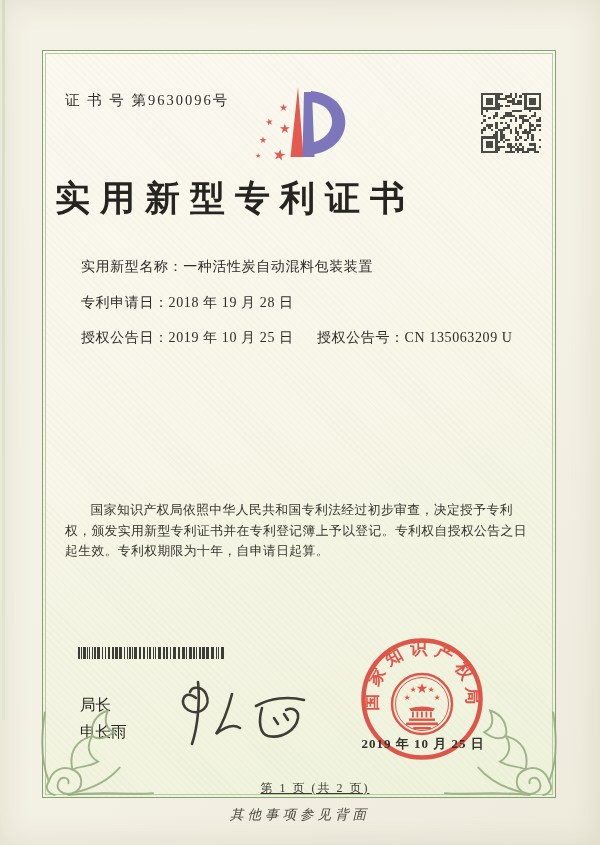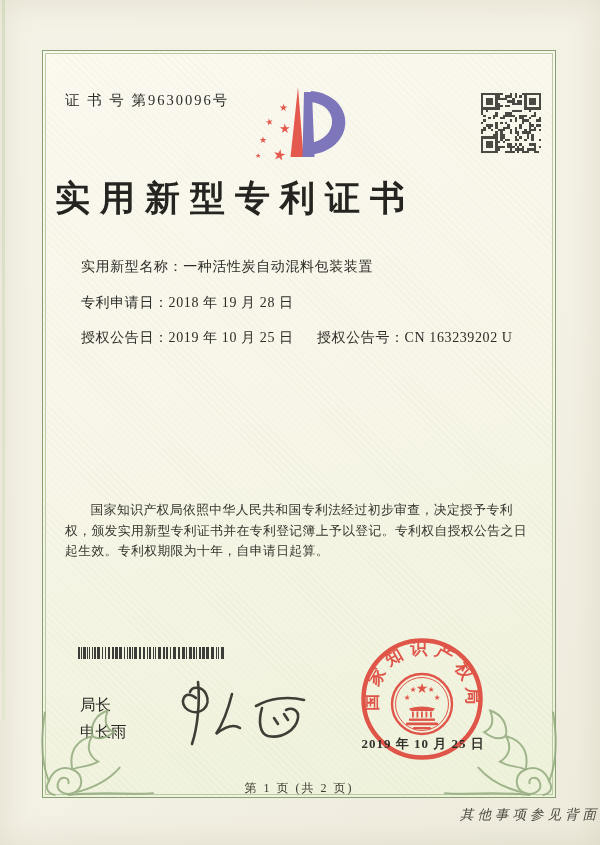--- a/index.html
+++ b/index.html
@@ -27,23 +27,23 @@
   .row .pair2{position:absolute;left:236px;top:0;}
   .paras{position:absolute;left:22px;top:449px;width:474px;font-size:12.8px;
          line-height:1.62;color:#36342e;letter-spacing:.4px;}
   .paras p{margin:0;text-indent:2em;}
   .barcode{position:absolute;left:35px;top:596px;width:150px;height:12px;}
   .signer{position:absolute;left:37px;top:640px;font-size:15.5px;line-height:27px;color:#2a2824;}
   .signature{position:absolute;left:125px;top:625px;width:150px;height:80px;}
   .seal{position:absolute;left:316px;top:585px;width:126px;height:126px;opacity:.93;}
   .seal-date{position:absolute;left:316px;top:684px;width:128px;text-align:center;
          font-size:13px;letter-spacing:1px;color:#33312c;font-weight:600;}
-  .page-info{position:absolute;left:0;top:729px;width:100%;text-align:center;
-         font-size:12px;letter-spacing:2px;color:#3a382f;}
-  .back-note{position:absolute;left:0;top:806px;width:100%;text-align:right;
+  .page-info{position:absolute;left:16px;top:729px;width:100%;text-align:center;
+         font-size:12px;letter-spacing:2px;color:#3a382f;text-decoration:underline;}
+  .back-note{position:absolute;left:0;top:806px;width:100%;text-align:center;
          font-size:13.5px;font-style:italic;letter-spacing:4px;color:#4a473f;}
   .orn{position:absolute;width:118px;height:118px;}
   .orn-left{left:-4px;bottom:-4px;}
   .orn-right{right:-4px;bottom:-4px;transform:scaleX(-1);}
 </style>
 </head>
 <body>
 
 <div class="page">
   <div class="scan-edge"></div>
@@ -353,21 +353,21 @@
         <rect x="23" y="24" width="1" height="1"></rect>
       </svg>
 
     <div class="title">实用新型专利证书</div>
 
     <div class="fields">
       <div class="row"><span>实用新型名称：</span><span>一种活性炭自动混料包装装置</span></div>
       <div class="row"><span>专利申请日：</span><span>2018 年 19 月 28 日</span></div>
       <div class="row">
         <span><span>授权公告日：</span><span>2019 年 10 月 25 日</span></span>
-        <span class="pair2"><span>授权公告号：</span><span>CN 163239202 U</span></span>
+        <span class="pair2"><span>授权公告号：</span><span>CN 135063209 U</span></span>
       </div>
     </div>
 
     <div class="paras">
       <p>国家知识产权局依照中华人民共和国专利法经过初步审查，决定授予专利权，颁发实用新型专利证书并在专利登记簿上予以登记。专利权自授权公告之日起生效。专利权期限为十年，自申请日起算。</p>
     </div>
 
     <svg class="barcode" id="barcode-svg" viewBox="0 0 150 12" preserveAspectRatio="none" fill="#3c3c38">
         <rect x="0" y="0" width="2" height="12"></rect>
         <rect x="3" y="0" width="1" height="12"></rect>

